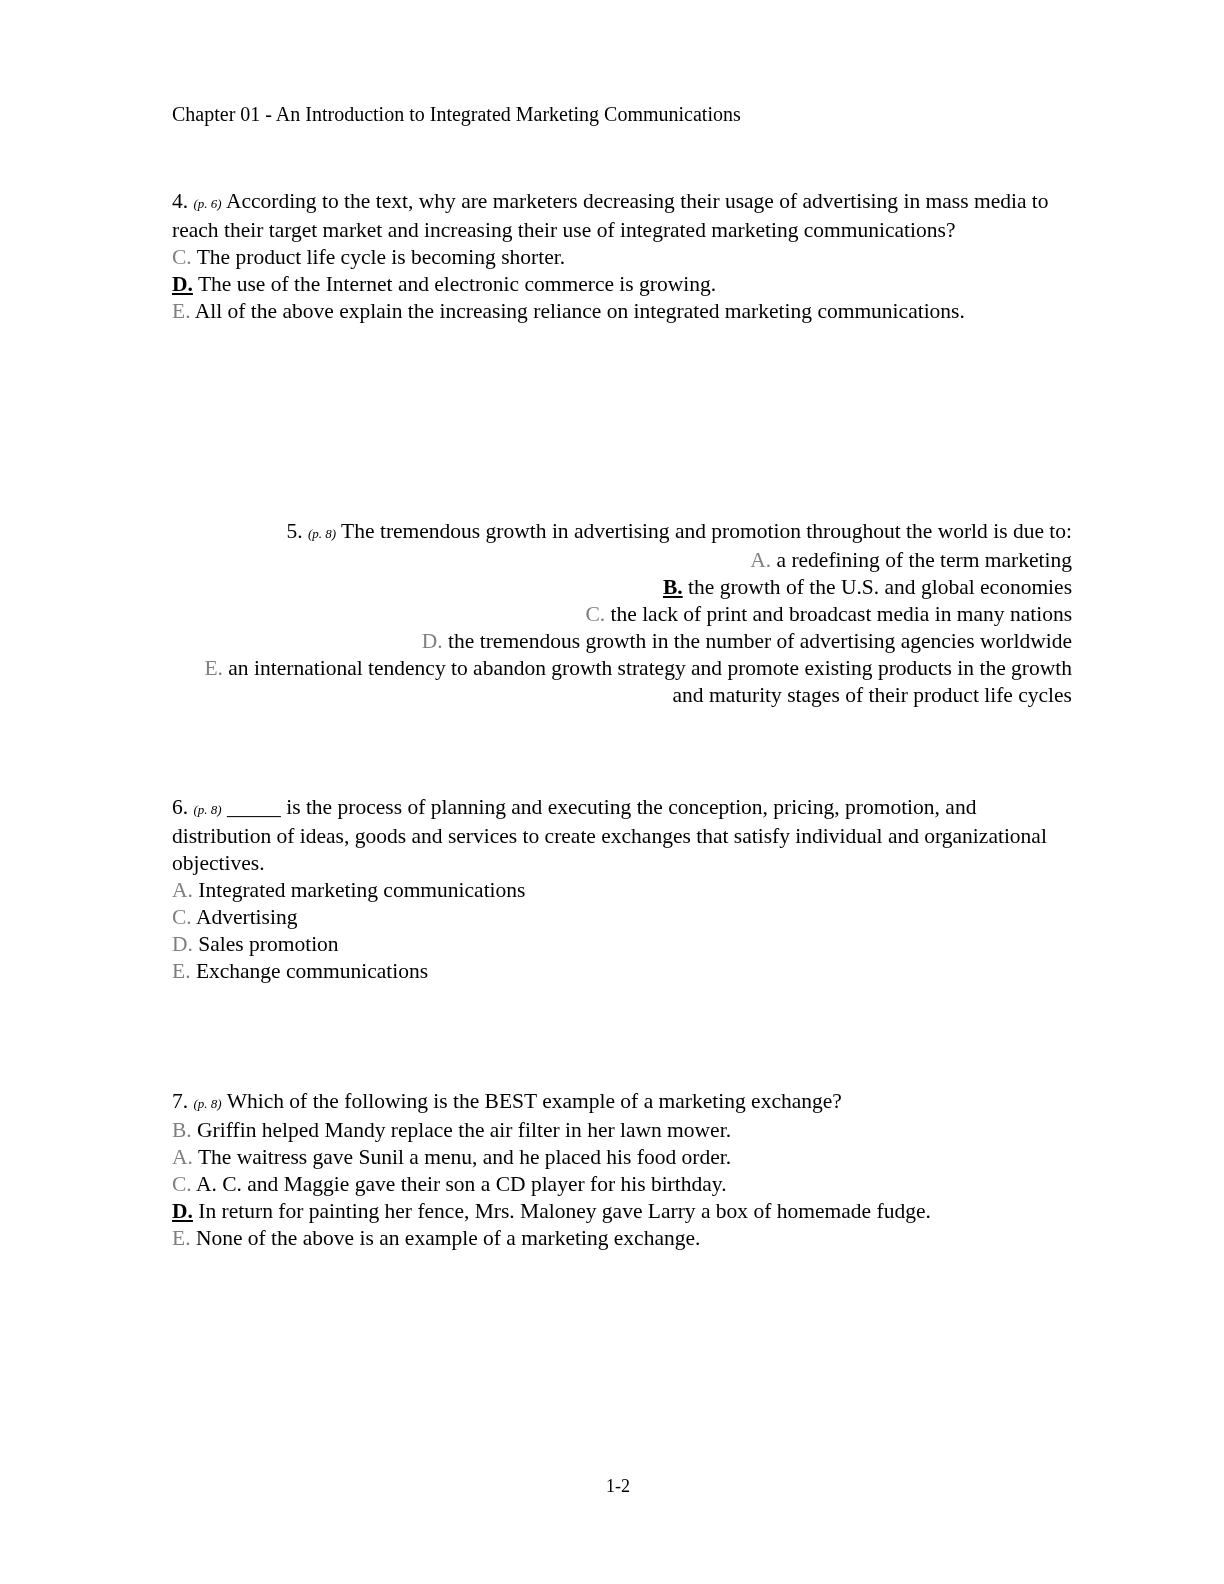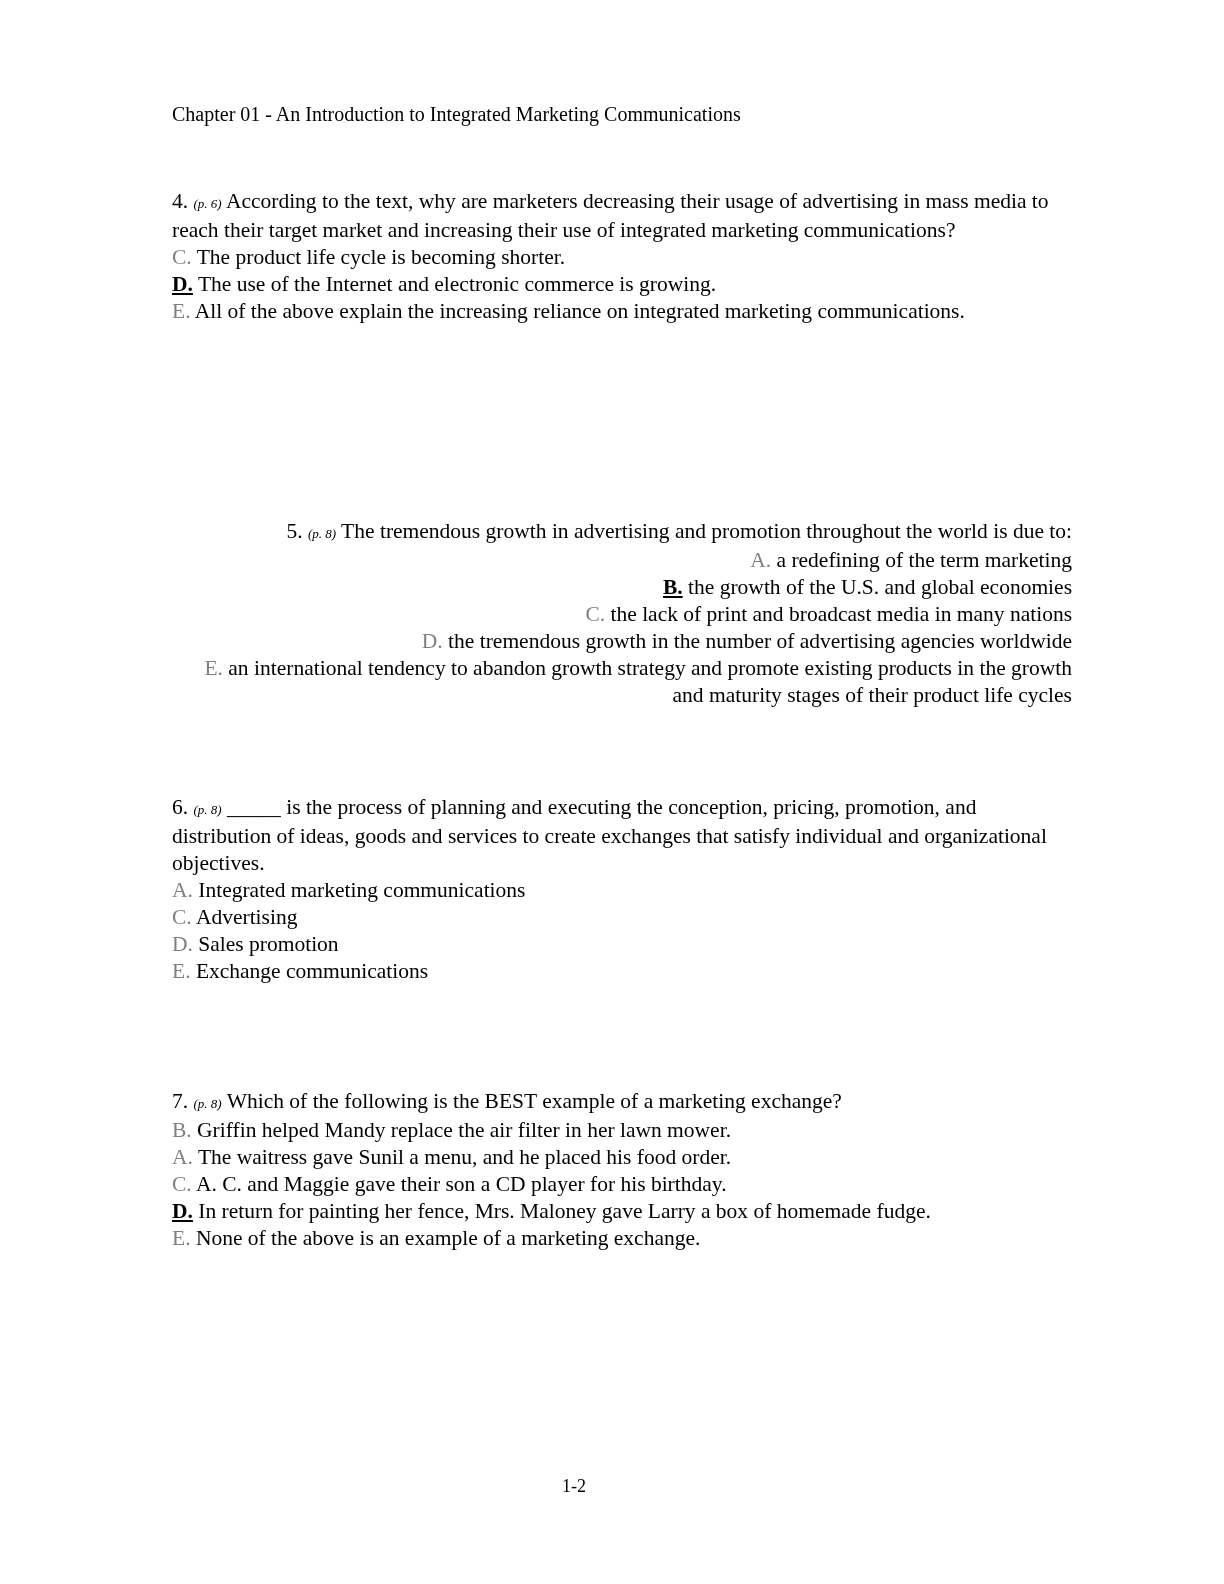--- a/index.html
+++ b/index.html
@@ -5,21 +5,21 @@
   html, body { margin: 0; padding: 0; background: #ffffff; }
   body { width: 1224px; height: 1584px; position: relative; overflow: hidden;
          font-family: "Liberation Serif", "DejaVu Serif", serif; color: #000; }
   .header { position: absolute; left: 172px; top: 103px; font-size: 20px; }
   .question { position: absolute; left: 172px; width: 900px; font-size: 21.5px; line-height: 27px; }
   .qnum { }
   .pref { font-size: 13px; font-style: italic; }
   .opt-letter { color: #808080; }
   .opt-letter.correct { color: #000; font-weight: bold; text-decoration: underline; }
   .line { display: block; }
-  .footer { position: absolute; left: 0; width: 1148px; top: 1476px; text-align: center; font-size: 18px; }
+  .footer { position: absolute; left: 0; width: 1148px; top: 1476px; text-align: center; font-size: 18px; padding-left: 44px; }
 </style>
 </head>
 <body>
 
 <div class="header">Chapter 01 - An Introduction to Integrated Marketing Communications</div>
 
 <div class="question" style="top:188px;">
   <span class="line">
     <span class="qnum">4.</span>
     <span class="pref">(p. 6)</span>

